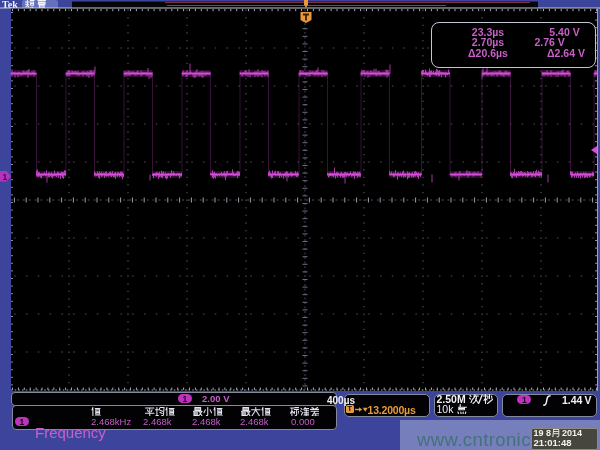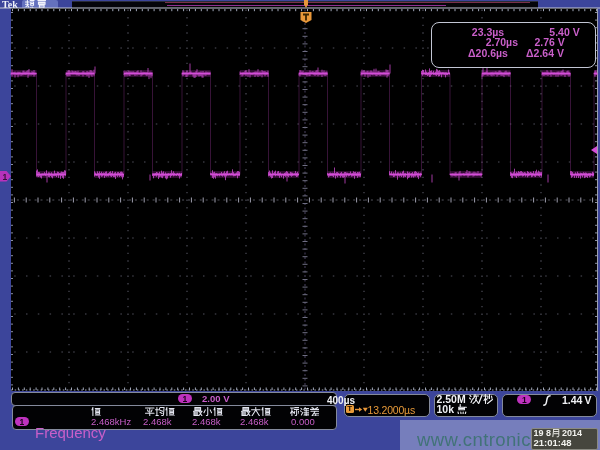--- a/index.html
+++ b/index.html
@@ -168,26 +168,26 @@
 <svg class="abs" style="left:0px;top:170px" width="12" height="13" viewBox="0 0 12 13">
     <path d="M0 1h6.5l4.5 5.2-4.5 5.3H0z" fill="#B732BC"></path>
     <text x="2.6" y="9.8" font-size="8.5" font-weight="bold" fill="#381038" font-family="Liberation Sans">1</text>
   </svg>
 <div class="abs" style="left:431px;top:22px;width:163px;height:43.5px;background:#000;border:1.5px solid #C2C6D4;border-radius:8px"></div>
 <div class="abs" style="left:431px;top:25.5px;position:absolute;width:163px;color:#C95FC9;font-size:10.5px;font-weight:bold;">
     <span style="position:absolute;left:27px;width:60px;text-align:center">23.3µs</span>
     <span style="position:absolute;left:103.5px;width:60px;text-align:center">5.40 V</span>
   </div>
 <div class="abs" style="left:431px;top:36px;position:absolute;width:163px;color:#C95FC9;font-size:10.5px;font-weight:bold;">
-    <span style="position:absolute;left:27px;width:60px;text-align:right">2.70µs</span>
+    <span style="position:absolute;left:27px;width:60px;text-align:center">2.70µs</span>
     <span style="position:absolute;left:103.5px;width:60px;text-align:left">2.76 V</span>
   </div>
 <div class="abs" style="left:431px;top:46.5px;position:absolute;width:163px;color:#C95FC9;font-size:10.5px;font-weight:bold;">
     <span style="position:absolute;left:27px;width:60px;text-align:center">Δ20.6µs</span>
-    <span style="position:absolute;left:95px;width:60px;text-align:left">Δ2.64 V</span>
+    <span style="position:absolute;left:105px;width:60px;text-align:center">Δ2.64 V</span>
   </div>
 <div class="box" style="left:11px;top:392px;width:324px;height:11.5px;border-radius:4px"></div>
 <div class="box" style="left:12px;top:405px;width:323px;height:22.5px;border-radius:4px"></div>
 <div class="abs" style="left:178px;top:394px;width:14px;height:9px;background:#BE32BE;border-radius:5px"></div>
 <div class="abs" style="left:182.5px;top:393.5px;color:#1A001A;font-size:8.5px;font-weight:bold">1</div>
 <div class="abs" style="left:202px;top:393px;color:#C95FC9;font-size:9.5px;font-weight:bold">2.00 V</div>
 <svg style="position:absolute;left:91px;top:406.5px;color:#E2E4EE;opacity:1.0" width="9.5" height="9.5" viewBox="0 0 10 10">
     <use href="#gzhi2"></use>
   </svg>
 <svg style="position:absolute;left:145px;top:406.5px;color:#E2E4EE;opacity:1.0" width="9.5" height="9.5" viewBox="0 0 10 10">
@@ -236,33 +236,33 @@
 <div class="abs" style="left:291px;top:416px;color:#C95FC9;font-size:9.5px;">0.000</div>
 <div class="box" style="left:343.5px;top:393.5px;width:84.5px;height:21px"></div>
 <div class="abs" style="left:327px;top:394.5px;color:#F0F1F5;font-size:10px;font-weight:bold">400µs</div>
 <div class="abs" style="left:345.5px;top:404.5px;width:8px;height:8px;background:#E99B3A;border-radius:1.5px"></div>
 <div class="abs" style="left:347.3px;top:403.8px;color:#201000;font-size:8px;font-weight:bold">T</div>
 <svg class="abs" style="left:354.5px;top:404.5px" width="13" height="9" viewBox="0 0 13 9">
     <path d="M0 4.5h4.5" stroke="#E9983A" stroke-width="1.4"></path>
     <path d="M4 2.2l3.2 2.3-3.2 2.3z" fill="#E9983A"></path>
     <path d="M7.8 2.8h5l-2.5 4z" fill="#E9983A"></path>
   </svg>
-<div class="abs" style="left:367.5px;top:403.5px;color:#E99B3A;font-size:10.5px;font-weight:normal;letter-spacing:-0.2px">13.2000µs</div>
+<div class="abs" style="left:367.5px;top:403.5px;color:#E99B3A;font-size:10.5px;font-weight:bold;letter-spacing:-0.2px">13.2000µs</div>
 <div class="box" style="left:434px;top:393.5px;width:62px;height:21px"></div>
 <div class="abs" style="left:436.5px;top:393px;color:#F0F1F5;font-size:10.5px;font-weight:bold">2.50M</div>
 <svg style="position:absolute;left:469px;top:393.8px;color:#F0F1F5;opacity:1.0" width="10" height="10" viewBox="0 0 10 10">
     <use href="#gci4"></use>
   </svg>
 <svg class="abs" style="left:477.5px;top:394px" width="5" height="10" viewBox="0 0 5 10">
     <path d="M0.7 9.5L4.3 0.5" stroke="#F0F1F5" stroke-width="1.3"></path>
   </svg>
 <svg style="position:absolute;left:483px;top:393.8px;color:#F0F1F5;opacity:1.0" width="10" height="10" viewBox="0 0 10 10">
     <use href="#gmiao3"></use>
   </svg>
-<div class="abs" style="left:436.5px;top:403px;color:#F0F1F5;font-size:10.5px;font-weight:bold">10k</div>
+<div class="abs" style="left:436.5px;top:403px;color:#F0F1F5;font-size:10.5px;font-weight:normal">10k</div>
 <svg style="position:absolute;left:456.5px;top:404px;color:#F0F1F5;opacity:1.0" width="10" height="10" viewBox="0 0 10 10">
     <use href="#gdian3"></use>
   </svg>
 <div class="box" style="left:502px;top:393.5px;width:93px;height:21px"></div>
 <div class="abs" style="left:517px;top:394.5px;width:13.5px;height:9.5px;background:#BE32BE;border-radius:5px"></div>
 <div class="abs" style="left:522px;top:394.5px;color:#1A001A;font-size:8.5px;font-weight:bold">1</div>
 <svg class="abs" style="left:542px;top:393.5px" width="10" height="13" viewBox="0 0 10 13">
     <path d="M1.2 11.2C4 11.2 4.2 9.5 4.7 6.5C5.2 3.5 5.6 1.8 8.6 1.8" stroke="#F0F1F5" stroke-width="1.5" fill="none"></path>
   </svg>
 <div class="abs" style="left:562px;top:394px;color:#F0F1F5;font-size:10.5px;font-weight:bold">1.44 V</div>

